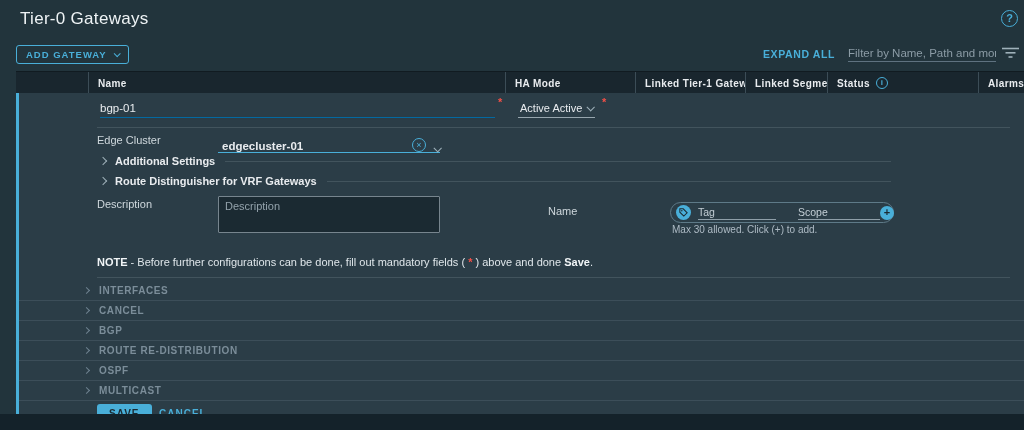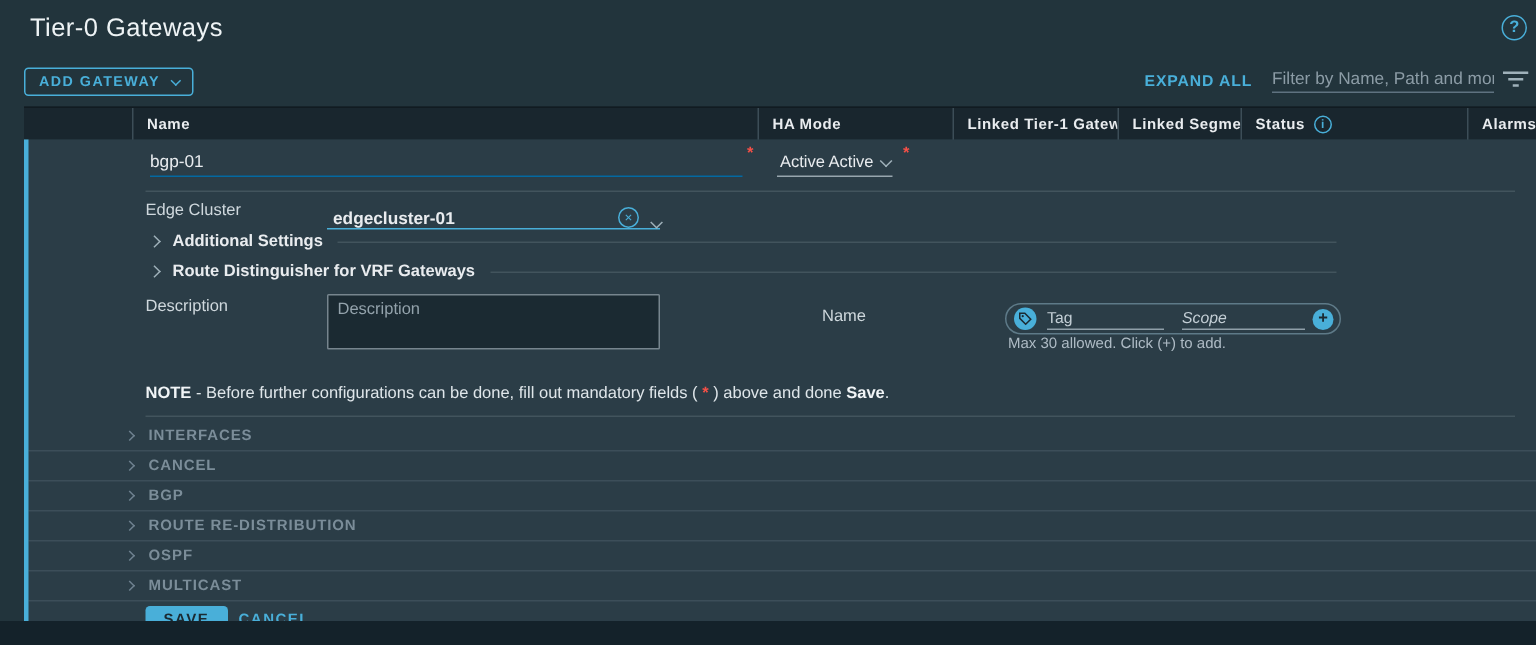--- a/index.html
+++ b/index.html
@@ -103,21 +103,21 @@
   .tag-circle {
     width:15px; height:15px; border-radius:50%; background:#49afd9; flex:0 0 auto;
     display:flex; align-items:center; justify-content:center; margin-left:1px;
   }
   .pill-input {
     background:transparent; border:none; border-bottom:1px solid #8f9fa9; outline:none;
     color:#dfe6ea; font-size:10.5px; font-family:"Liberation Sans", sans-serif; height:15px;
   }
   .pill-input::placeholder { color:#c3ced5; }
   .tag-in { width:78px; margin-left:7px; }
-  .scope-in { width:82px; margin-left:12px;font-style:italic; }
+  .scope-in { width:82px; margin-left:22px; }
   .plus-circle {
     width:14px; height:14px; border-radius:50%; background:#49afd9; color:#1b2a32;
     font-size:11px; font-weight:700; line-height:13px; text-align:center; margin-left:auto; cursor:pointer; flex:0 0 auto;
   }
   .tags-hint { position:absolute; left:653px; top:131px; font-size:10px; color:#aebbc5; }
   .note-line { position:absolute; left:78px; top:163px; font-size:11px; color:#dfe6ea; }
   .note-line b { color:#f1f5f7; }
   .sections { position:absolute; left:0; right:0; top:188px; }
   .section-row {
     height:20px; border-bottom:1px solid rgba(173,187,196,.14);

